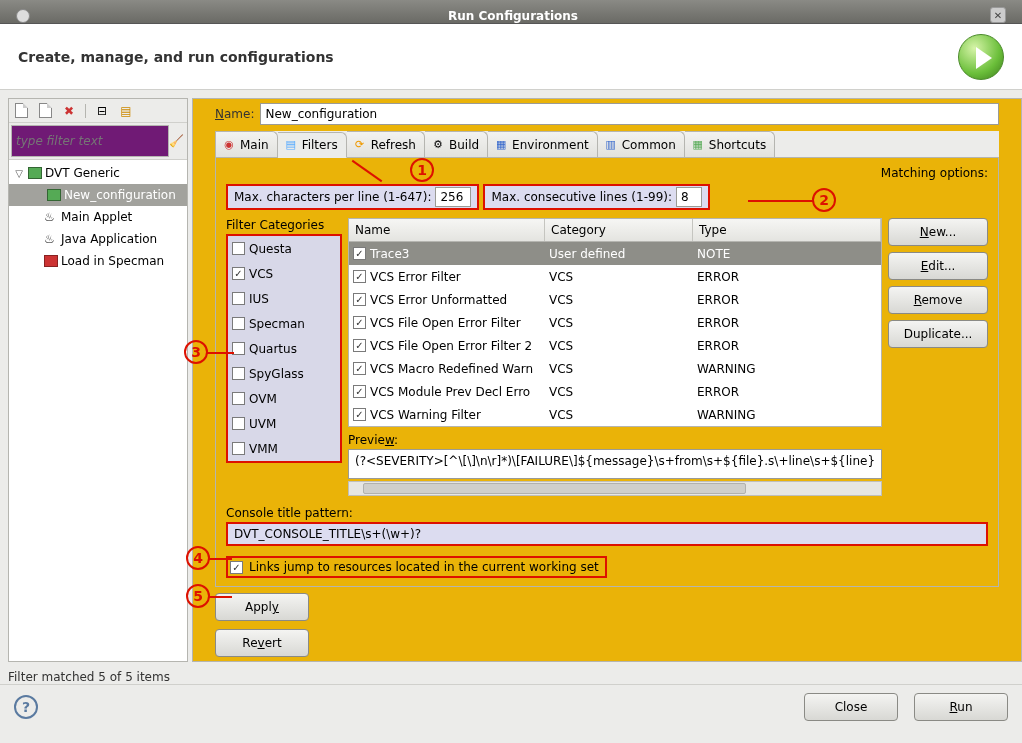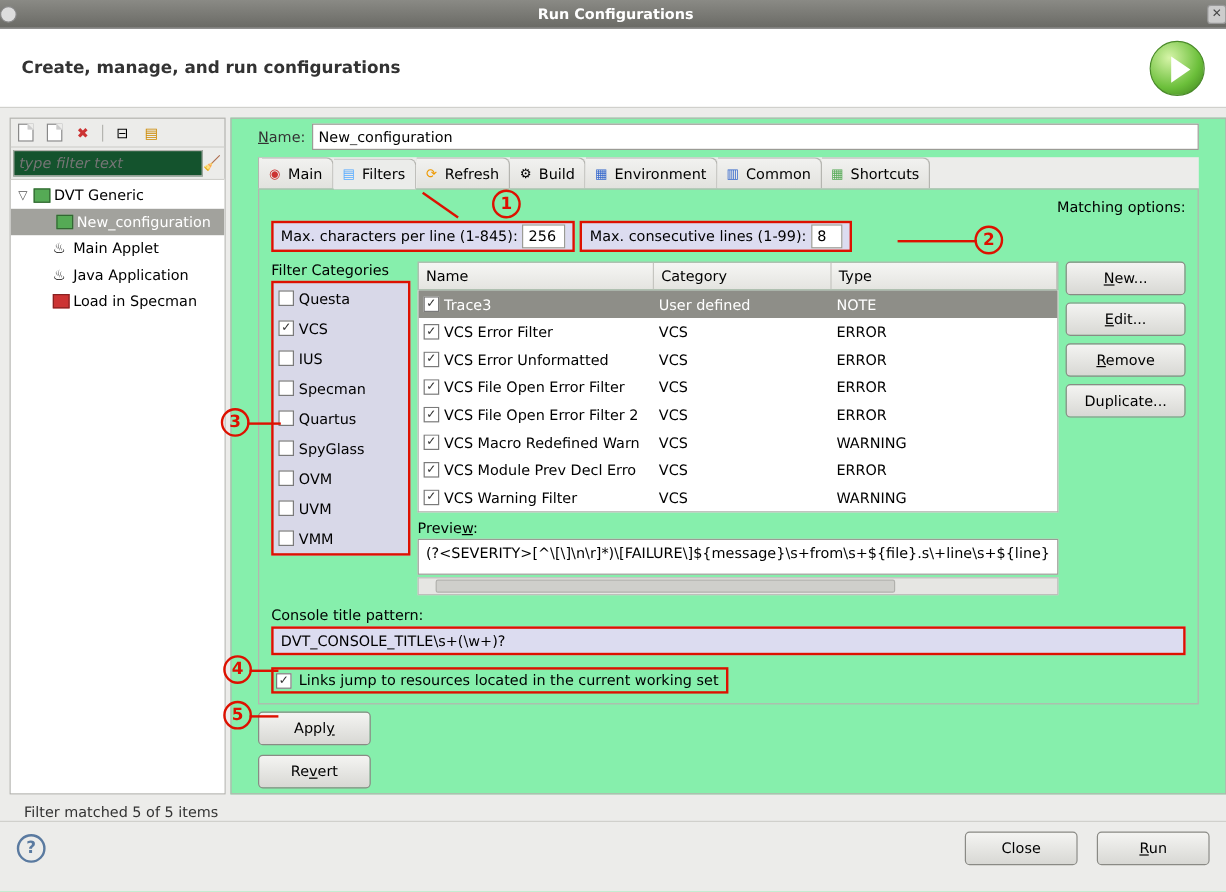--- a/index.html
+++ b/index.html
@@ -1,43 +1,43 @@
 <!DOCTYPE html>
 <html><head>
 <meta charset="utf-8">
 <style>
 * { box-sizing: border-box; margin: 0; padding: 0; font-family: "DejaVu Sans", "Liberation Sans", Arial, sans-serif; font-size: 12px; }
 body { background: #ececea; width: 1022px; height: 743px; overflow: hidden; position: relative; }
-.titlebar { height: 24px; background: linear-gradient(#8a8a85, #6a6a65); display: flex; align-items: center; padding: 0 0; border-bottom: 1px solid #555; }
+.titlebar { height: 24px; background: linear-gradient(#8a8a85, #6a6a65); display: flex; align-items: flex-end; padding: 0 16px; border-bottom: 1px solid #555; }
 .titlebar-icon { width: 14px; height: 14px; border: 1px solid #888; border-radius: 50%; margin-right: 6px; background: #ddd; }
 .titlebar-title { flex: 1; text-align: center; color: #fff; font-weight: bold; }
 .titlebar-close { width: 16px; height: 16px; border: 1px solid #999; border-radius: 3px; background: #ccc; display: flex; align-items: center; justify-content: center; font-size: 10px; color: #444; }
 .header-row { height: 66px; background: #fff; display: flex; align-items: center; padding: 0 18px; border-bottom: 1px solid #d0d0cc; }
 .header-row h2 { flex: 1; font-size: 14px; font-weight: bold; color: #333; }
 .run-icon-big { width: 46px; height: 46px; border-radius: 50%; background: radial-gradient(circle at 35% 30%, #d6f4a8, #6bbf3a 60%, #3a7a1a); border: 1px solid #4a8a2a; position: relative; }
 .run-icon-big::after { content: ""; position: absolute; left: 17px; top: 12px; border-left: 16px solid #fff; border-top: 11px solid transparent; border-bottom: 11px solid transparent; }
 .main-split { display: flex; padding: 8px 8px 4px 8px; height: 576px; }
 .left-pane { width: 208px; border: 1px solid #b5b5b0; background: #ececea; display: flex; flex-direction: column; }
 .toolbar { height: 24px; display: flex; align-items: center; gap: 8px; padding: 0 4px; border-bottom: 1px solid #d0d0cc; }
 .tb-btn { width: 16px; height: 16px; display: flex; align-items: center; justify-content: center; font-size: 12px; }
 .tb-sep { width: 1px; height: 14px; background: #b5b5b0; }
 .tb-doc { position: relative; width: 13px; height: 15px; border: 1px solid #888; background: #fff; }
 .tb-doc::after { content: ""; position: absolute; right: -1px; top: -1px; border-top: 5px solid #ececea; border-left: 5px solid #ccc; }
 .filter-row { display: flex; align-items: center; padding: 2px; }
-.filter-row input { flex: 1; height: 22px; padding: 0 4px; border: 1px solid #b5b5b0; background: #14532d; font-style: italic; color: #999; }
+.filter-row input { flex: 1; height: 32px; padding: 0 4px; border: 1px solid #b5b5b0; background: #701a75; font-style: italic; color: #999; }
 .broom { width: 16px; height: 16px; display: flex; align-items: center; justify-content: center; }
 .tree { flex: 1; background: #fff; border-top: 1px solid #d0d0cc; overflow: auto; padding: 2px 0; }
 .tree-item { display: flex; align-items: center; height: 22px; padding-left: 4px; gap: 3px; }
 .tree-item.l2 { padding-left: 38px; }
 .tree-item.selected { background: #a2a29d; color: #fff; }
 .tri { width: 12px; font-size: 10px; color: #555; text-align: center; }
 .dvt-ic { width: 14px; height: 12px; background: #55aa55; border: 1px solid #336633; }
 .java-ic { width: 14px; height: 14px; }
 .spec-ic { width: 14px; height: 12px; background: #c33; border: 1px solid #822; }
-.right-pane { flex: 1; border: 1px solid #b5b5b0; margin-left: 4px; background: #86efac; display: flex; flex-direction: column; padding: 4px 22px; }
+.right-pane { flex: 1; border: 1px solid #b5b5b0; margin-left: 4px; background: #eab308; display: flex; flex-direction: column; padding: 4px 22px; }
 .name-row { display: flex; align-items: center; gap: 6px; margin-bottom: 6px; }
 .name-row label { color: #333; }
 .name-row label u { text-decoration: underline; }
 .name-row input { flex: 1; height: 22px; border: 1px solid #9b9b95; padding: 0 4px; background: #fff; }
 .tabs { display: flex; align-items: center; background: #ececea; position: relative; }
 .tab { display: flex; align-items: center; height: 26px; padding: 0 8px 0 6px; gap: 4px; border-top: 1px solid #b5b5b0; border-right: 1px solid #b5b5b0; background: linear-gradient(#f2f2f0, #e2e2de); border-top-right-radius: 6px; position: relative; font-size: 12px; }
 .tab:first-child { border-left: 1px solid #b5b5b0; }
 .tab.active { background: #ebecea; z-index: 2; margin-bottom: -1px; border-bottom: 1px solid #ebecea; }
 .tab-ic { width: 14px; height: 14px; display: flex; align-items: center; justify-content: center; font-size: 11px; }
 .tab-body { border: 1px solid #b5b5b0; padding: 8px 10px; flex: 1; display: flex; flex-direction: column; position: relative; overflow: hidden; }
@@ -69,21 +69,21 @@
 .preview-label { margin-top: 6px; }
 .preview-label u { text-decoration: underline; }
 .preview-box { border: 1px solid #9b9b95; background: #fff; padding: 4px 6px; height: 30px; margin-top: 2px; display: flex; align-items: flex-start; white-space: nowrap; overflow: hidden; }
 .hsroll { height: 15px; background: #e6e6e3; border: 1px solid #bfbfbb; margin-top: 2px; position: relative; }
 .hsroll .thumb { position: absolute; left: 14px; top: 1px; height: 11px; width: 72%; background: #cfcfcb; border: 1px solid #b1b1ad; border-radius: 2px; }
 .ctitle-label { margin-top: 8px; }
 .ctitle-input { margin-top: 2px; height: 24px; border: 2px solid #d10; background: #dcdcf0; padding: 0 6px; display: flex; align-items: center; }
 .links-row { margin-top: 10px; display: flex; align-items: center; gap: 6px; width: fit-content; }
 .links-row-outer { border: 2px solid #d10; padding: 2px 6px 2px 2px; width: fit-content; }
 .apply-row { display: flex; justify-content: flex-end; gap: 8px; padding: 6px 2px 0 0; flex-direction: column; }
-.filter-status { padding: 4px 10px 0 20px; color: #333; }
+.filter-status { padding: 4px 10px 0 8px; color: #333; }
 .bottom-row { display: flex; align-items: center; padding: 8px 14px; border-top: 1px solid #d0d0cc; }
 .help-icon { width: 24px; height: 24px; border: 2px solid #5a7aa0; border-radius: 50%; color: #5a7aa0; display: flex; align-items: center; justify-content: center; font-weight: bold; font-size: 14px; }
 .bottom-btns { margin-left: auto; display: flex; gap: 16px; }
 .bottom-btns .btn { width: 94px; }
 u { text-decoration: underline; }
 .callout-line { position: absolute; background: #d10; height: 2px; }
 </style>
 </head>
 <body>
 
@@ -176,21 +176,21 @@
         </div>
       <div class="tab">
           <span class="tab-ic" style="color:#5a5">▦</span>
           <span>Shortcuts</span>
         </div>
     </div>
     <div class="tab-body">
       <div class="matching-label">Matching options:</div>
       <div class="matching-box">
         <div class="mbox">
-          <span>Max. characters per line (1-845):</span>
+          <span>Max. characters per line (1-647):</span>
           <input value="256" style="">
         </div>
         <div class="mbox mbox2">
           <span>Max. consecutive lines (1-99):</span>
           <input value="8" style="">
         </div>
       </div>
 
       <div class="filter-area">
         <div class="fc-col">

